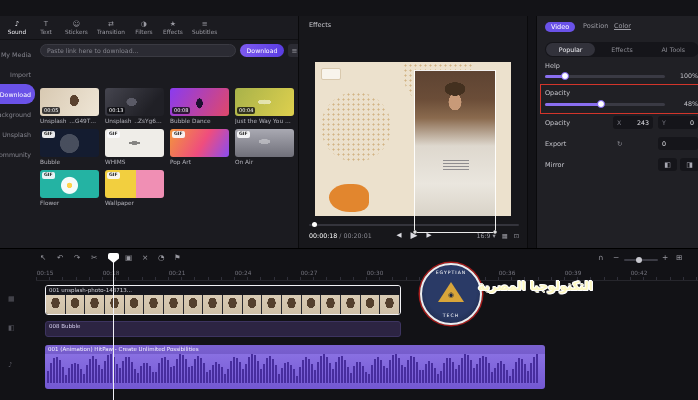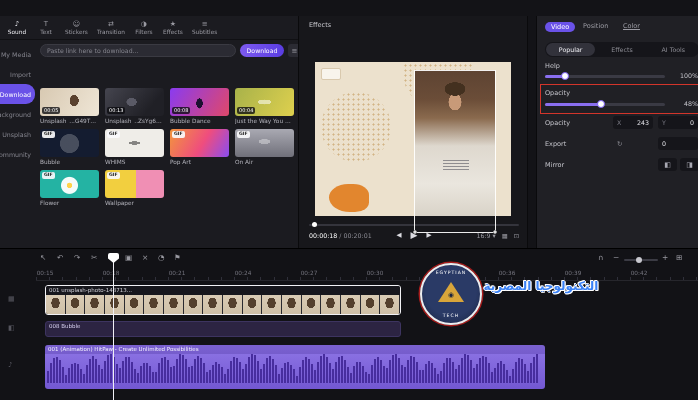--- a/index.html
+++ b/index.html
@@ -115,21 +115,21 @@
   .wbar{display:inline-block;width:2px;margin-right:1px;background:#472d9e;vertical-align:bottom;}
 
   
   .wm-logo{position:absolute;left:420px;top:14px;width:62px;height:62px;border-radius:50%;z-index:20;
      background:radial-gradient(circle at 50% 45%,#2a3a66 0 58%,#18233f 100%);
      border:2px solid #ededef;box-shadow:0 0 0 1.5px #a81c1c;}
   .wm-tri{position:absolute;left:50%;top:17px;transform:translateX(-50%);width:0;height:0;border-left:13px solid transparent;border-right:13px solid transparent;border-bottom:20px solid #d8a53a;}
   .wm-eye{position:absolute;left:50%;top:26px;transform:translateX(-50%);font-size:7px;color:#18233f;}
   .wm-t1{position:absolute;left:0;top:5px;width:100%;text-align:center;font-size:4.6px;color:#fff;letter-spacing:1px;}
   .wm-t2{position:absolute;left:0;bottom:5px;width:100%;text-align:center;font-size:4.6px;color:#fff;letter-spacing:1px;}
-  .wm-ar{position:absolute;left:478px;top:30px;width:126px;z-index:20;direction:rtl;text-align:center;font-size:12px;font-weight:bold;color:#3b82f6;
+  .wm-ar{position:absolute;left:478px;top:30px;width:126px;z-index:20;direction:rtl;text-align:left;font-size:12px;font-weight:bold;color:#fef9c3;
      text-shadow:1px 0 0 #fff,-1px 0 0 #fff,0 1px 0 #fff,0 -1px 0 #fff,1px 1px 0 #fff,-1px -1px 0 #fff;}
   .wm-site{position:absolute;left:460px;top:50px;width:154px;z-index:20;text-align:center;font-size:12.5px;font-weight:800;color:#fff;letter-spacing:.3px;
      text-shadow:1.5px 0 0 #000,-1.5px 0 0 #000,0 1.5px 0 #000,0 -1.5px 0 #000,1px 1px 0 #000,-1px -1px 0 #000;}
 </style>
 </head>
 <body>
 
 <div class="app">
 
 
@@ -275,21 +275,21 @@
   </div>
 
   <div class="selbox">
     <div class="handle" style="left:-2px;bottom:-2px;"></div>
     <div class="handle" style="right:-2px;bottom:-2px;"></div>
   </div>
 
   <div class="props">
     <span class="ptab pill" style="left:8px;">Video</span>
     <span class="ptab" style="left:46px;">Position</span>
-    <span class="ptab" style="left:86px;text-decoration:underline;">Color</span>
+    <span class="ptab" style="left:77px;text-decoration:underline;">Color</span>
 
     <div class="subtabs">
       <div class="subtab active">Popular</div>
       <div class="subtab">Effects</div>
       <div class="subtab">AI Tools</div>
     </div>
 
     <span class="plabel" style="top:46px;">Help</span>
     <div class="slider" style="top:59px;">
       <div class="sfill" style="width:20px;"></div>

